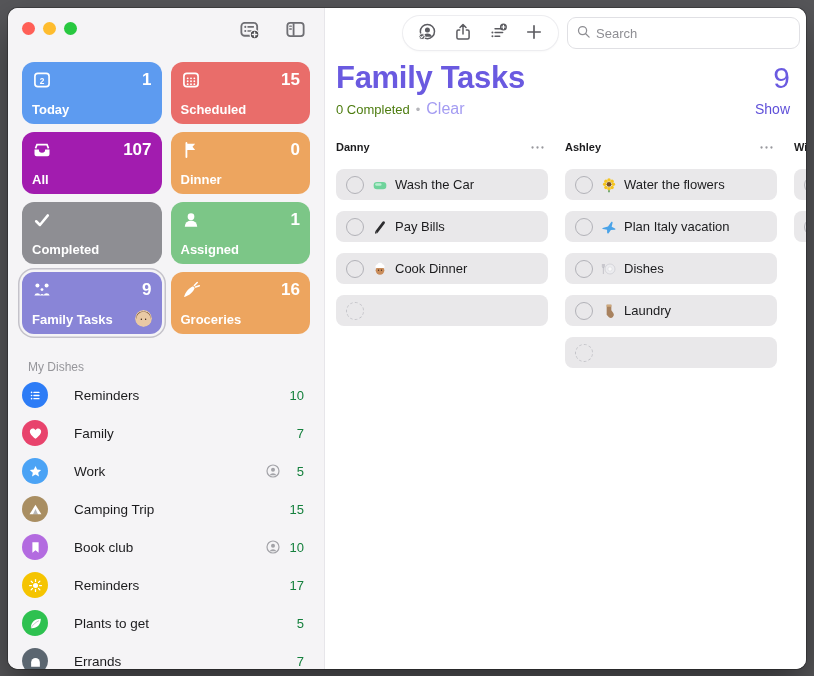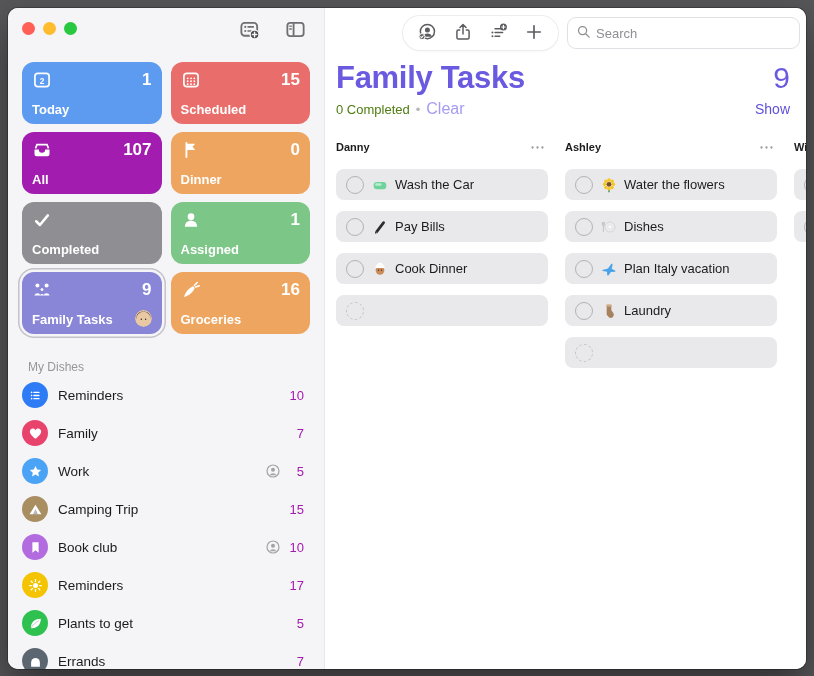--- a/index.html
+++ b/index.html
@@ -35,23 +35,23 @@
   .tile-label { font-size:13px; font-weight:bold; }
   .tile-avatar { width:17px; height:17px; border-radius:50%; overflow:hidden; }
   .tile-avatar svg { width:17px; height:17px; display:block; }
 
   .mylists-label { position:absolute; top:352px; left:20px; font-size:12px; color:#96969b; }
   .mylists { position:absolute; top:368px; left:0; right:0; }
   .mylist-row { height:38px; display:flex; align-items:center; padding:0 20px 0 14px; cursor:pointer; }
   .mylist-icon { width:26px; height:26px; border-radius:50%; flex:none;
     display:flex; align-items:center; justify-content:center; }
   .mylist-icon svg { width:15px; height:15px; }
-  .mylist-name { font-size:13.5px; color:#1b1b1d; margin-left:10px; flex:1; }
+  .mylist-name { font-size:13.5px; color:#1b1b1d; margin-left:26px; flex:1; }
   .shared-ic { width:16px; height:16px; margin-right:7px; }
-  .mylist-count { font-size:13px; color:#a21caf; min-width:16px; text-align:right; }
+  .mylist-count { font-size:13px; color:#15803d; min-width:16px; text-align:right; }
 
   
   .main { flex:1; background:#fff; display:flex; flex-direction:column; overflow:hidden; }
   .toolbar { height:50px; flex:none; display:flex; align-items:center;
     justify-content:flex-end; gap:9px; padding:0 6px 0 0; }
   .btn-pill { width:155px; height:34px; background:#fff; border-radius:17px;
     box-shadow:0 0 0 1px #ededf0, 0 1px 3px rgba(0,0,0,.06);
     display:flex; align-items:center; justify-content:space-between; padding:0 13px; }
   .pill-btn { width:22px; height:22px; border:none; background:none; cursor:pointer;
     display:flex; align-items:center; justify-content:center; }
@@ -488,40 +488,40 @@
                 <circle cx="12" cy="11" r="3.6" fill="#7a4f21"></circle>
                 <path d="M12 20 v3" stroke="#3d8c3f" stroke-width="2"></path>
               </svg>
             </span>
             <span class="task-label">Water the flowers</span>
           </div>
           <div class="task-row">
             <span class="task-circle"></span>
             <span class="task-emoji">
               <svg viewBox="0 0 24 24">
+                <path d="M2.5 13.5 l8-2.2 4.6-6.6 c.8-1.1 2.6-.5 2.3 1 L16 11.5 l5 2.6 c1 .5.7 2-.4 2.1 l-5.8.3 -3.4 4.8 c-.7 1-2.2.5-2.2-.7 l-.1-4.6 -6.2-1.1 c-1.1-.2-1.2-1.1-.4-1.4 Z" fill="#4aa3e8"></path>
+              </svg>
+            </span>
+            <span class="task-label">Plan Italy vacation</span>
+          </div>
+          <div class="task-row">
+            <span class="task-circle"></span>
+            <span class="task-emoji">
+              <svg viewBox="0 0 24 24">
                 <circle cx="13.5" cy="12" r="7.5" fill="#ececef" stroke="#c9c9cf" stroke-width="1"></circle>
                 <circle cx="13.5" cy="12" r="3.2" fill="#fafafa" stroke="#d5d5da" stroke-width=".8"></circle>
                 <path d="M3.5 4.5 v15 M2 4.5 v4 a1.5 1.5 0 0 0 3 0 v-4" fill="none" stroke="#b9b9c0" stroke-width="1.2"></path>
               </svg>
             </span>
             <span class="task-label">Dishes</span>
           </div>
           <div class="task-row">
             <span class="task-circle"></span>
             <span class="task-emoji">
               <svg viewBox="0 0 24 24">
-                <path d="M2.5 13.5 l8-2.2 4.6-6.6 c.8-1.1 2.6-.5 2.3 1 L16 11.5 l5 2.6 c1 .5.7 2-.4 2.1 l-5.8.3 -3.4 4.8 c-.7 1-2.2.5-2.2-.7 l-.1-4.6 -6.2-1.1 c-1.1-.2-1.2-1.1-.4-1.4 Z" fill="#4aa3e8"></path>
-              </svg>
-            </span>
-            <span class="task-label">Plan Italy vacation</span>
-          </div>
-          <div class="task-row">
-            <span class="task-circle"></span>
-            <span class="task-emoji">
-              <svg viewBox="0 0 24 24">
                 <path d="M8.5 2.5 h7 v8.5 l3.2 4.2 a4.6 4.6 0 0 1-6.8 6 l-3.4-3.4 Z" fill="#a8825f"></path>
                 <rect x="8.5" y="2.5" width="7" height="3.2" fill="#cfa97c"></rect>
               </svg>
             </span>
             <span class="task-label">Laundry</span>
           </div>
           <div class="task-row">
             <span class="task-circle dashed"></span>
           </div>
         </div>

